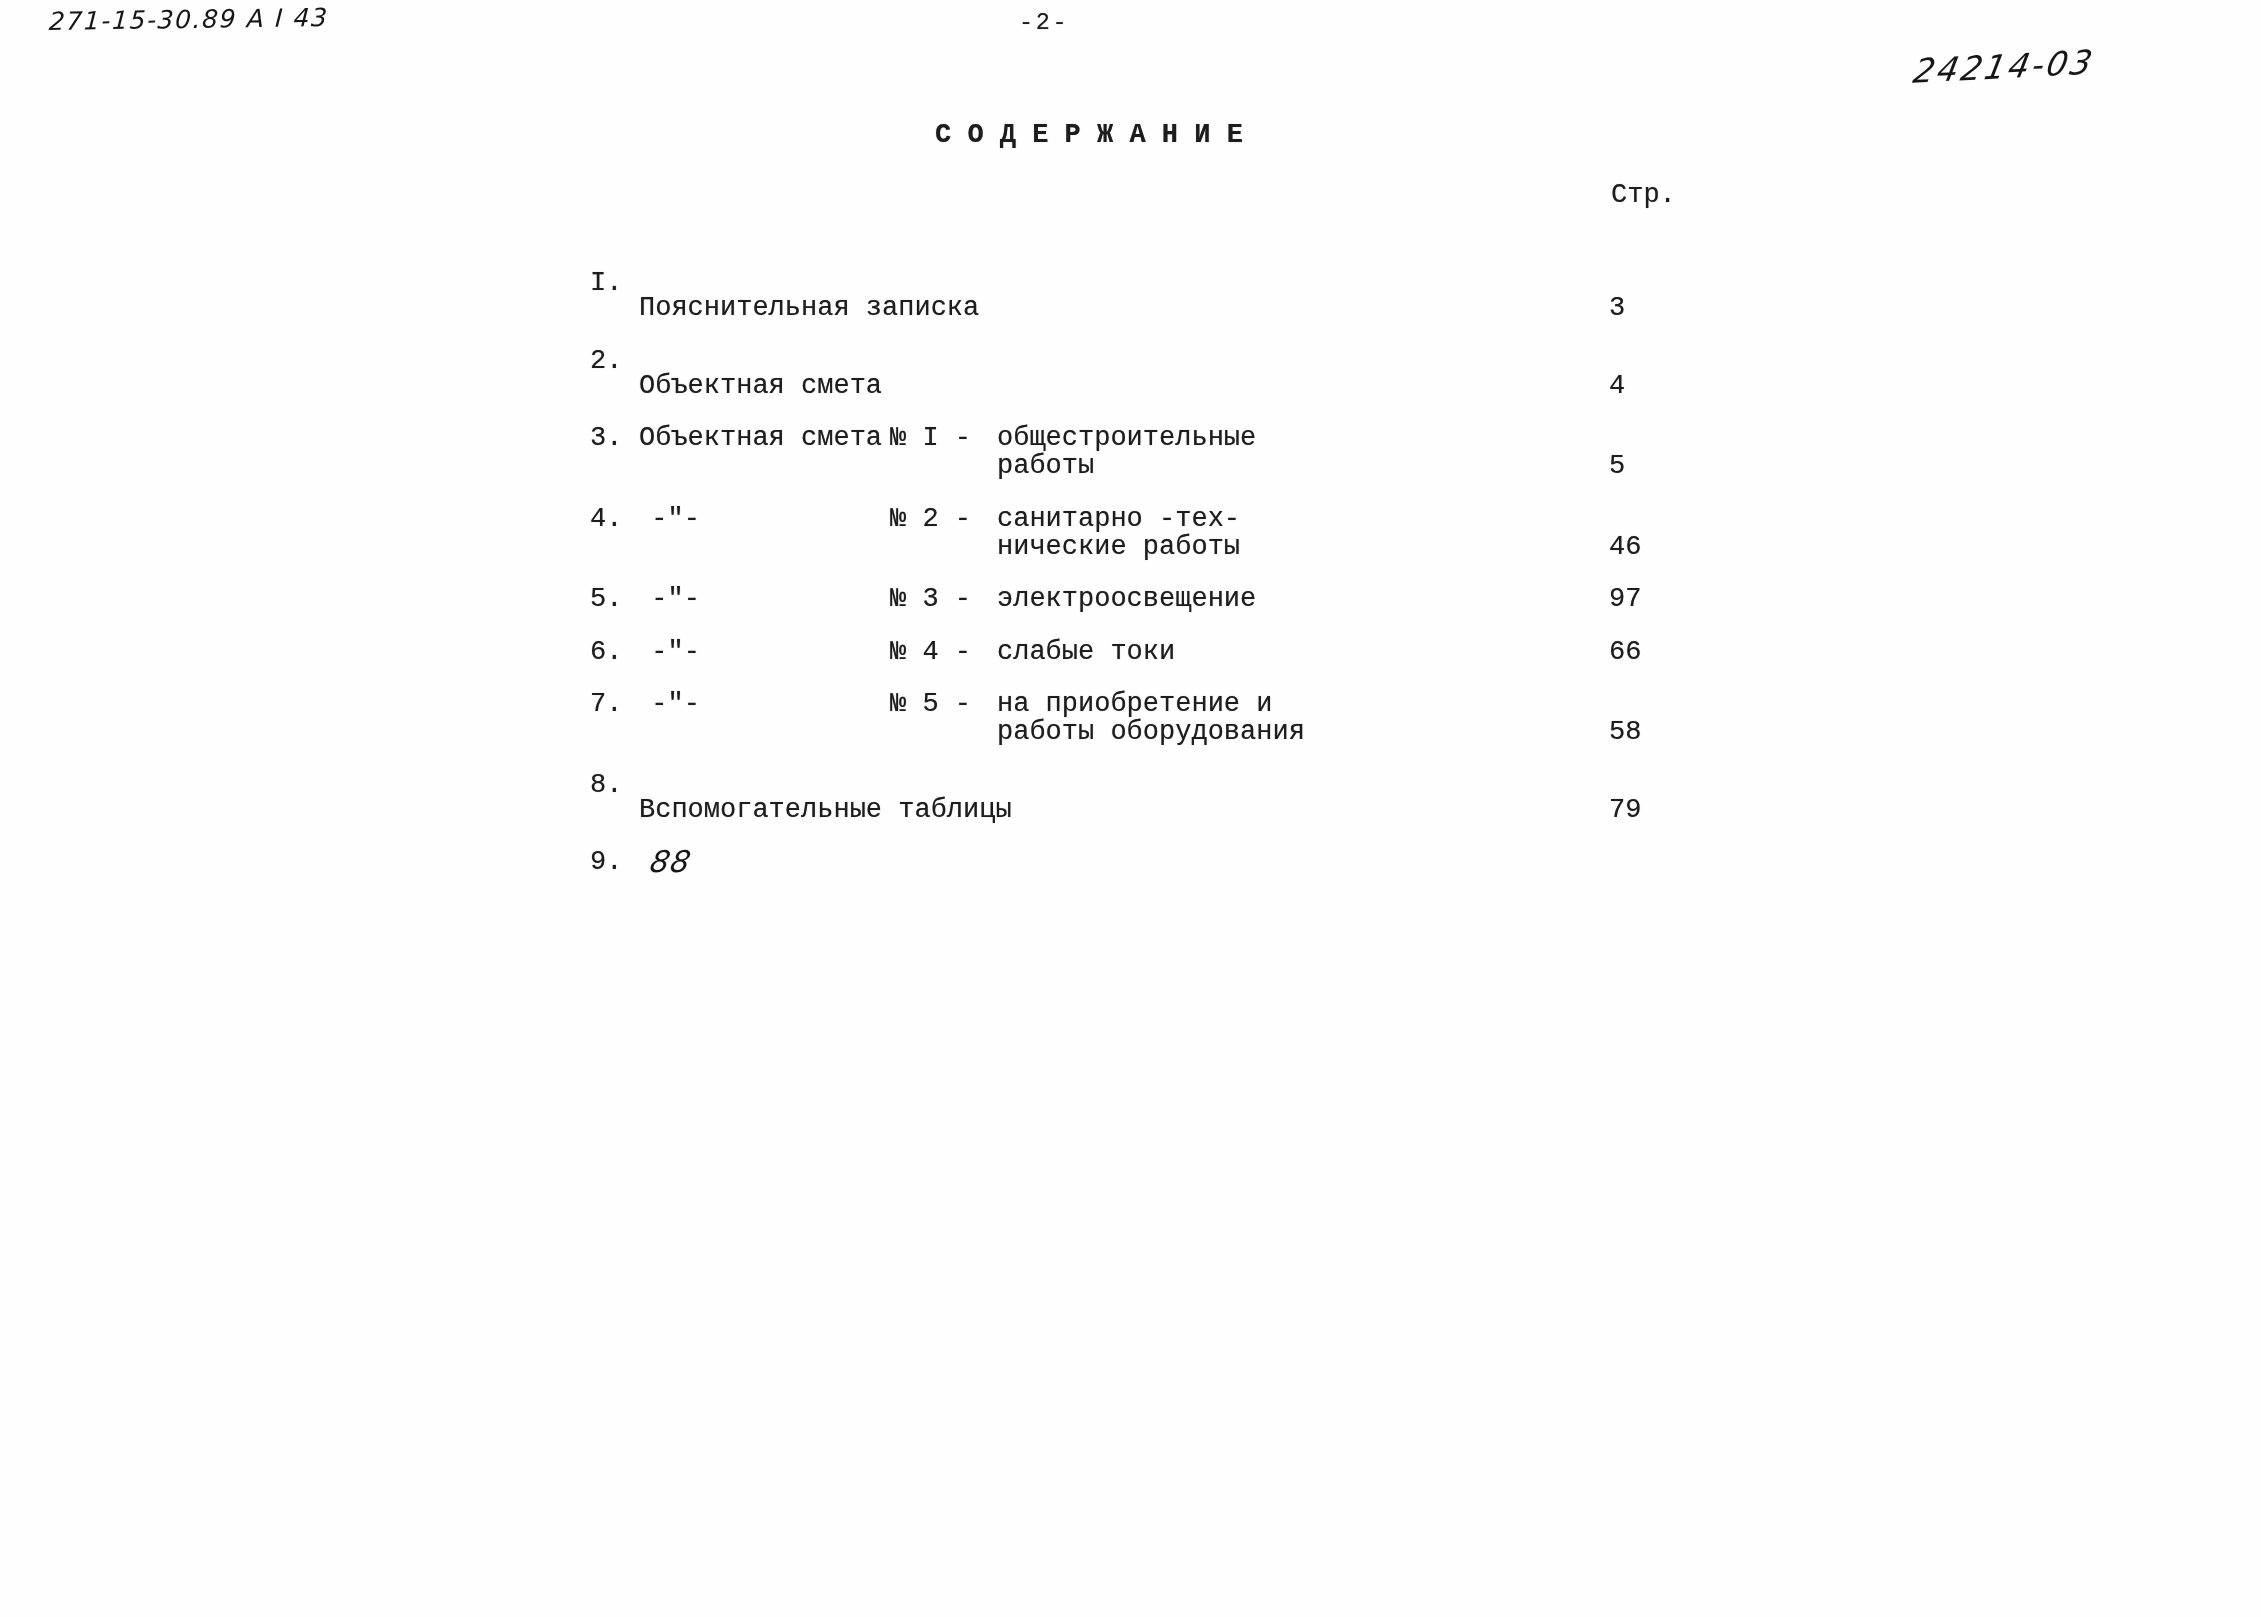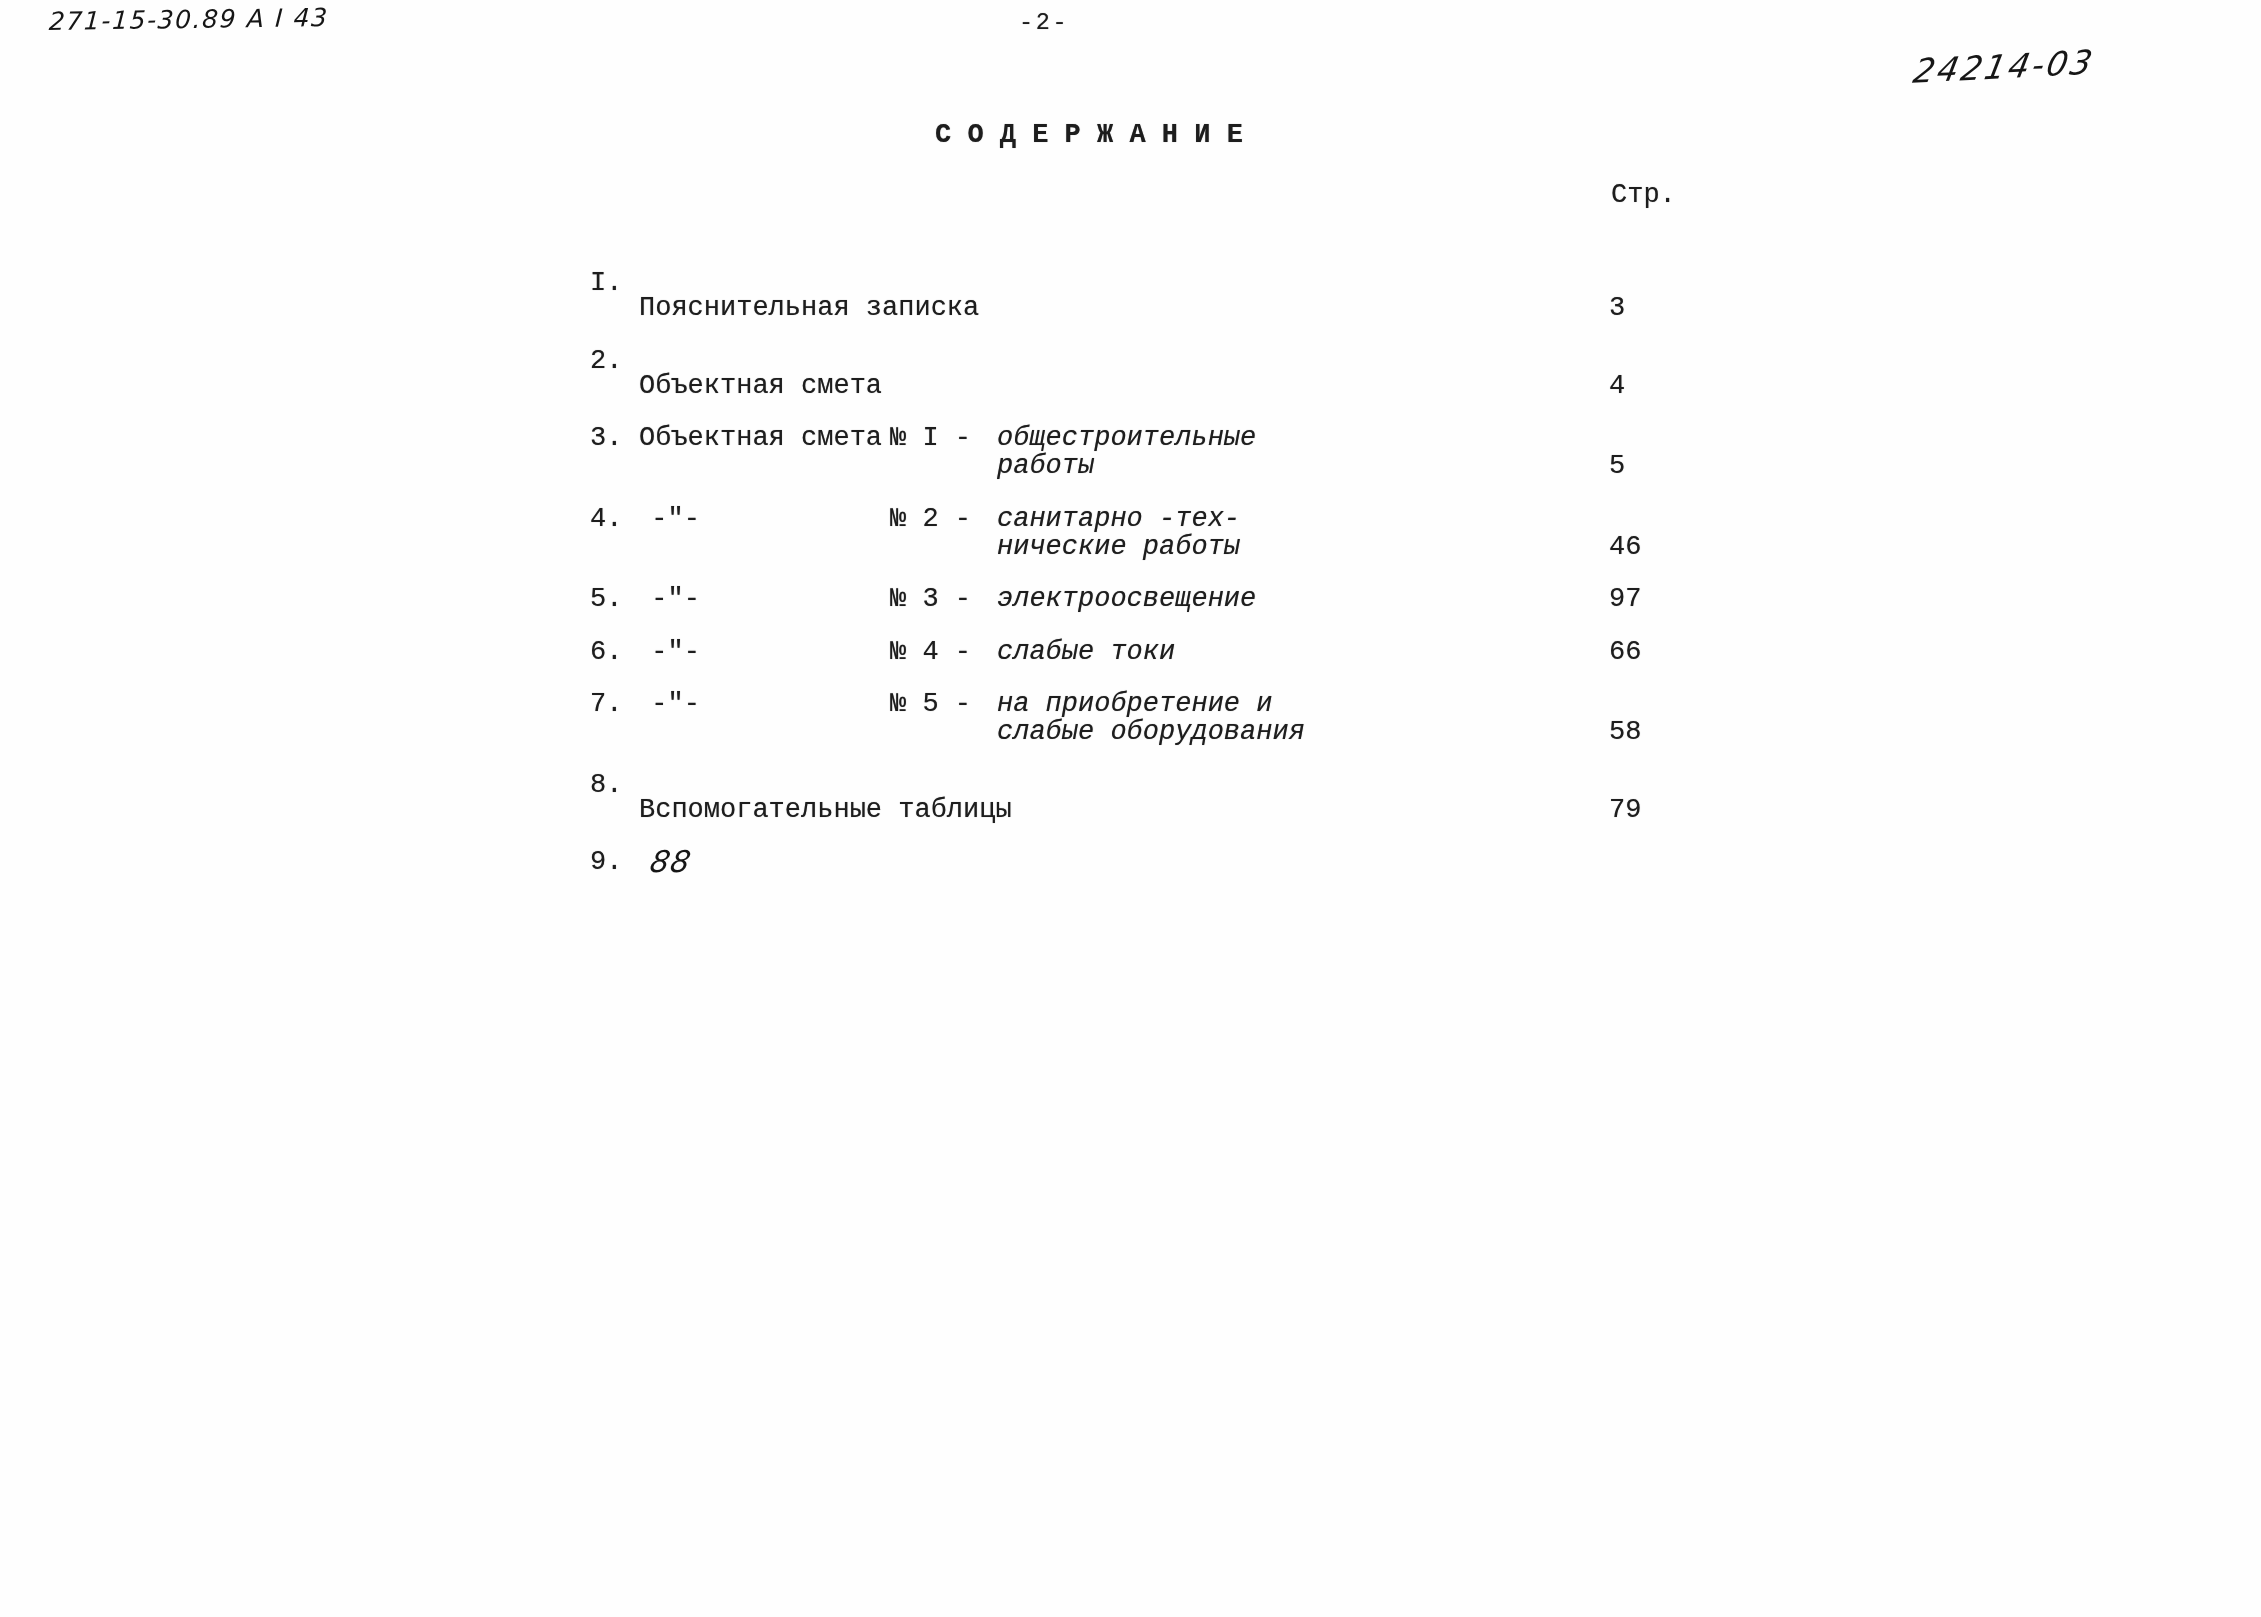--- a/index.html
+++ b/index.html
@@ -91,21 +91,20 @@
   .row:not(.has-numero) .label { flex: 1 1 auto; margin-top: 25px; }
   .label.ditto { padding-left: 12.3px; box-sizing: border-box; }
   .numero {
     width: 107px;
     flex: 0 0 auto;
     white-space: nowrap;
   }
   .desc {
     flex: 1 1 auto;
     white-space: pre-line;
-    font-style: italic;
   }
   .page {
     width: 60px;
     flex: 0 0 auto;
     padding-left: 11.7px;
     box-sizing: content-box;
     align-self: flex-end;
     white-space: nowrap;
   }
   .page.hw {
@@ -170,21 +169,21 @@
     <span class="label typed ditto">-"-</span>
     <span class="numero typed">№ 4 -</span>
     <span class="desc typed">слабые токи</span>
     <span class="page typed">66</span>
   </div>
       <div class="row has-numero">
     <span class="num typed">7.</span>
     <span class="label typed ditto">-"-</span>
     <span class="numero typed">№ 5 -</span>
     <span class="desc typed">на приобретение и
-слабые оборудования</span>
+работы оборудования</span>
     <span class="page typed">58</span>
   </div>
       <div class="row">
     <span class="num typed">8.</span>
     <span class="label typed">Вспомогательные таблицы</span>
 
     <span class="page typed">79</span>
   </div>
       <div class="row">
     <span class="num typed">9.</span>

